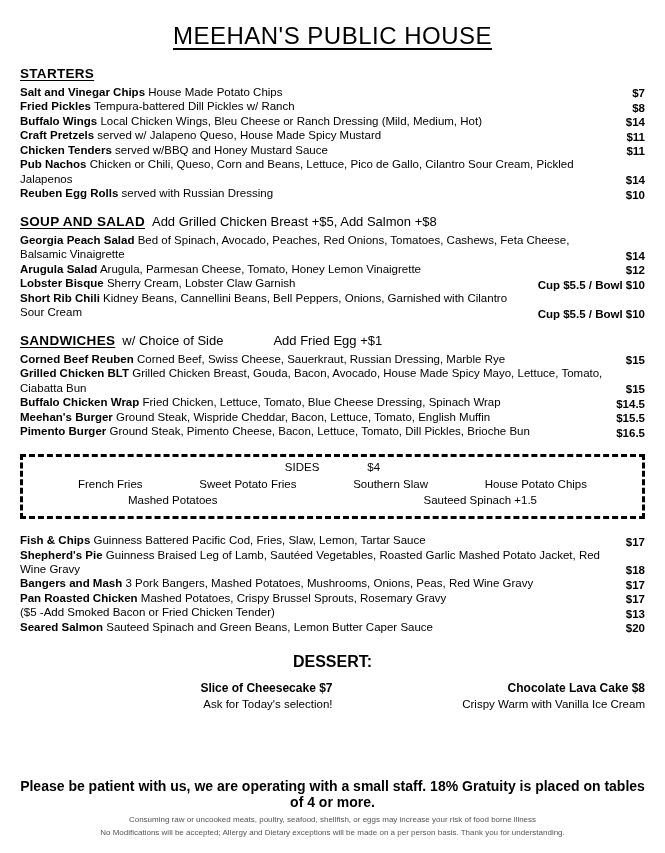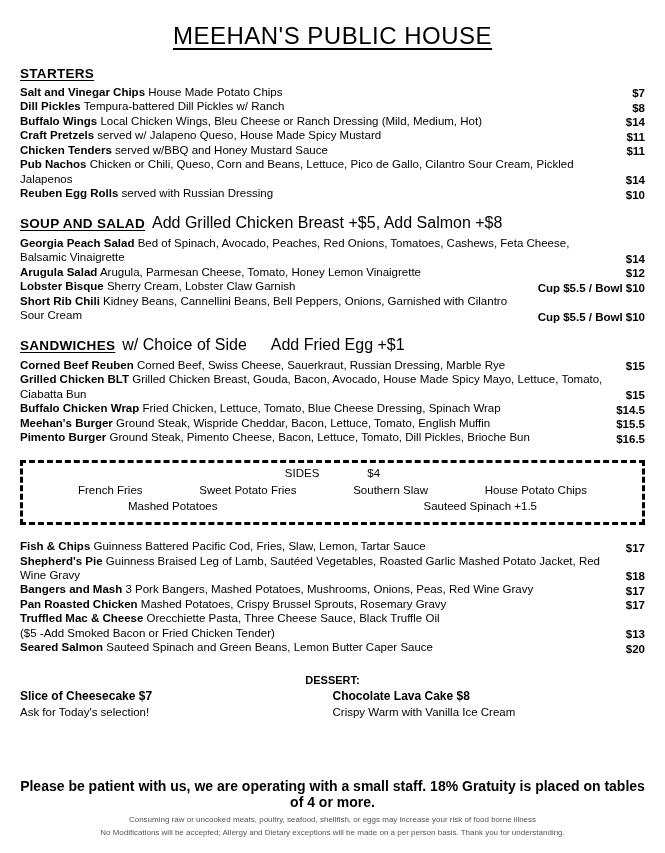--- a/index.html
+++ b/index.html
@@ -6,40 +6,40 @@
   html, body { background: #ffffff; }
   body { font-family: "Liberation Sans", sans-serif; color: #000; }
   .page { width: 665px; min-height: 853px; padding: 12px 20px 14px; display: flex; flex-direction: column; background: #fff; }
 
   .title { font-size: 24px; font-weight: 400; text-align: center; letter-spacing: 0.5px;
            text-decoration: underline; text-underline-offset: 4px; margin: 10px 0 16px; }
 
   .menu-section { margin-bottom: 13px; }
   .section-heading { font-size: 13.5px; font-weight: 700; margin-bottom: 4px; letter-spacing: 0.3px; }
   .heading-text { text-decoration: underline; text-underline-offset: 2px; }
-  .heading-note { font-weight: 400; font-size: 16px; margin-left: 7px; letter-spacing: 0; }
-  .note-gap { margin-left: 24px; }
+  .heading-note { font-weight: 400; font-size: 13px; margin-left: 7px; letter-spacing: 0; }
+  .note-gap { margin-left: 50px; }
 
   .item { display: flex; align-items: flex-end; }
   .item-text { flex: 1 1 auto; font-size: 11.5px; line-height: 1.26; padding-right: 10px; }
   .item-line { font-size: 11.5px; line-height: 1.26; }
   .item-name { font-weight: 700; }
   .item-price { font-weight: 700; font-size: 11.5px; white-space: nowrap; text-align: right; }
   .align-end { align-self: flex-end; }
 
   .sides-box { border: 3px dashed #000; margin: 2px 0 14px; padding: 4px 10px 7px; }
   .sides-header { text-align: center; font-size: 11.5px; margin-bottom: 3px; }
   .sides-title { text-underline-offset: 2px; margin-right: 48px; }
   .sides-row { display: flex; justify-content: space-between; font-size: 11.5px; line-height: 1.45; padding: 0 45px; }
   .sides-row2 { padding: 0 95px; gap: 43px; }
 
   .dessert { margin-top: 6px; }
-  .dessert-heading { text-align: center; font-weight: 700; font-size: 11px; margin-bottom: 3px; }
+  .dessert-heading { text-align: center; font-weight: 700; font-size: 16px; margin-bottom: 10px; }
   .dessert-cols { display: flex; }
-  .dessert-col { flex: 1; text-align: left; }
+  .dessert-col { flex: 1; text-align: right; }
   .dessert-name { font-weight: 700; font-size: 12px; line-height: 1.3; }
   .dessert-desc { font-size: 11.5px; line-height: 1.3; }
 
   .footer { margin-top: auto; text-align: center; padding-top: 30px; }
   .footer-line1 { font-weight: 700; font-size: 14px; margin-bottom: 4px; }
   .footer-small { font-size: 8px; color: #555; line-height: 1.55; }
 </style>
 </head>
 <body>
 
@@ -47,21 +47,21 @@
 
   <h1 class="title">MEEHAN'S PUBLIC HOUSE</h1>
 
   <section class="menu-section">
     <h2 class="section-heading"><span class="heading-text">STARTERS</span></h2>
     <div class="item">
       <p class="item-text"><span class="item-name">Salt and Vinegar Chips</span> <span class="item-desc">House Made Potato Chips</span></p>
       <span class="item-price">$7</span>
     </div>
     <div class="item">
-      <p class="item-text"><span class="item-name">Dill Pickles</span> <span class="item-desc">Tempura-battered Dill Pickles w/ Ranch</span></p>
+      <p class="item-text"><span class="item-name">Fried Pickles</span> <span class="item-desc">Tempura-battered Dill Pickles w/ Ranch</span></p>
       <span class="item-price">$8</span>
     </div>
     <div class="item">
       <p class="item-text"><span class="item-name">Buffalo Wings</span> <span class="item-desc">Local Chicken Wings, Bleu Cheese or Ranch Dressing (Mild, Medium, Hot)</span></p>
       <span class="item-price">$14</span>
     </div>
     <div class="item">
       <p class="item-text"><span class="item-name">Craft Pretzels</span> <span class="item-desc">served w/ Jalapeno Queso, House Made Spicy Mustard</span></p>
       <span class="item-price">$11</span>
     </div>
@@ -149,21 +149,20 @@
     <div class="item">
       <p class="item-text"><span class="item-name">Bangers and Mash</span> <span class="item-desc">3 Pork Bangers, Mashed Potatoes, Mushrooms, Onions, Peas, Red Wine Gravy</span></p>
       <span class="item-price">$17</span>
     </div>
     <div class="item">
       <p class="item-text"><span class="item-name">Pan Roasted Chicken</span> <span class="item-desc">Mashed Potatoes, Crispy Brussel Sprouts, Rosemary Gravy</span></p>
       <span class="item-price">$17</span>
     </div>
     <div class="item">
       <div class="item-text">
-        <p class="item-line"><span class="item-name">Truffled Mac &amp; Cheese</span> <span class="item-desc">Orecchiette Pasta, Three Cheese Sauce, Black Truffle Oil</span></p>
         <p class="item-line">($5 -Add Smoked Bacon or Fried Chicken Tender)</p>
       </div>
       <span class="item-price align-end">$13</span>
     </div>
     <div class="item">
       <p class="item-text"><span class="item-name">Seared Salmon</span> <span class="item-desc">Sauteed Spinach and Green Beans, Lemon Butter Caper Sauce</span></p>
       <span class="item-price">$20</span>
     </div>
   </section>
 

